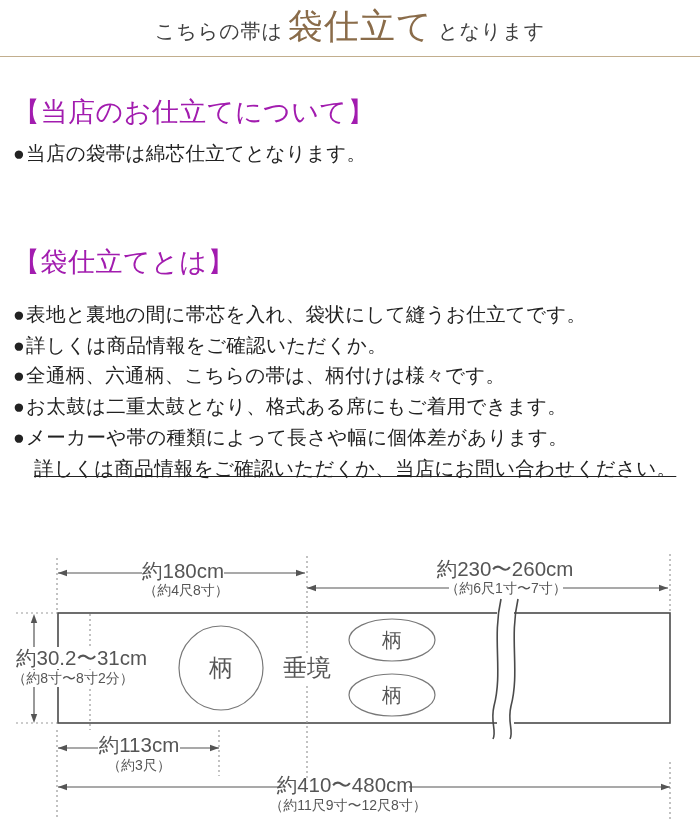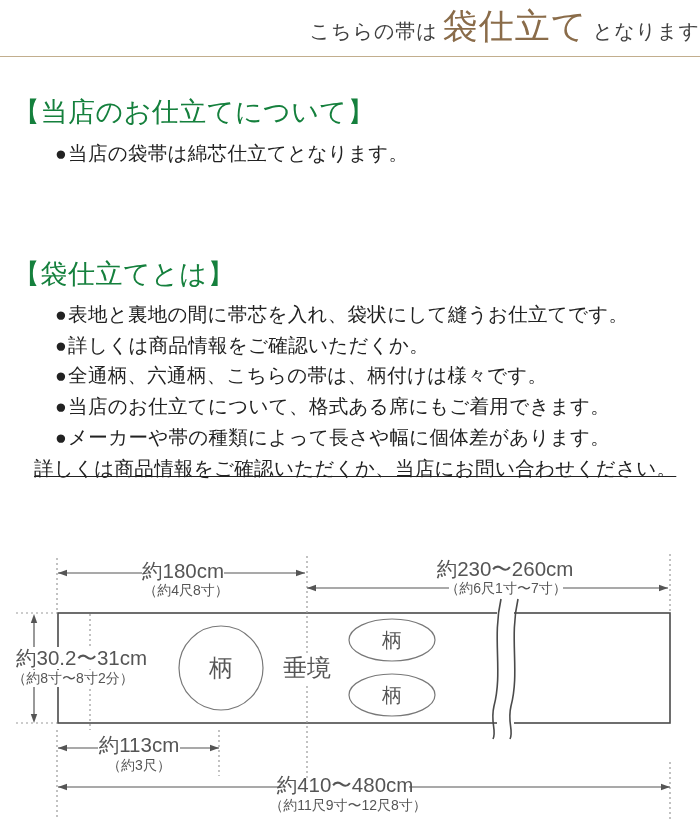--- a/index.html
+++ b/index.html
@@ -4,37 +4,37 @@
 <style>
   html,body{margin:0;padding:0;}
   body{
     width:700px;height:840px;position:relative;background:#ffffff;
     font-family:"Liberation Serif","DejaVu Serif",serif;color:#2e2e2e;
     overflow:hidden;
   }
   .abs{position:absolute;}
   
   .title{
-    top:0;left:0;width:700px;height:55px;line-height:54px;text-align:right;
+    top:0;left:0;width:700px;height:55px;line-height:54px;text-align:center;
     color:#3f3f3f;white-space:nowrap;
   }
   .title .t-small{font-size:20px;letter-spacing:1px;}
   .title .t-big{font-size:35px;color:#8a6c4a;margin:0 5px;letter-spacing:1px;}
   .rule{top:56px;left:0;width:700px;height:0;border-top:1px solid #c2ae8e;}
   
   .sec-heading{
-    left:13px;font-size:27px;color:#15803d;letter-spacing:0.5px;white-space:nowrap;
+    left:13px;font-size:27px;color:#a21caf;letter-spacing:0.5px;white-space:nowrap;
     font-weight:400;
   }
   .heading-1{top:94px;}
-  .heading-2{top:256px;}
+  .heading-2{top:244px;}
   .bullets{left:13px;font-size:19.5px;line-height:30.7px;color:#222;letter-spacing:0.3px;}
   .bullets-1{top:139px;}
   .bullets-2{top:300px;}
-  .bullet-line{white-space:nowrap;margin-left:42px;}
+  .bullet-line{white-space:nowrap;}
   .bullet-dot{margin-right:1px;}
   .note-line{padding-left:21px;white-space:nowrap;text-decoration:underline;}
   
   .diagram{top:540px;left:0;}
   .dg-txt{font-family:"Liberation Sans","DejaVu Sans",sans-serif;fill:#555555;}
   .dg-cm{font-size:20.5px;}
   .dg-shaku{font-size:14px;}
   .dg-kanji{font-size:24px;}
   .dg-kanji-sm{font-size:20px;}
   .solid{stroke:#4a4a4a;stroke-width:1.6;fill:none;}
@@ -55,21 +55,21 @@
 <div class="abs sec-heading heading-1">【当店のお仕立てについて】</div>
 <div class="abs bullets bullets-1">
   <div class="bullet-line"><span class="bullet-dot">●</span><span>当店の袋帯は綿芯仕立てとなります。</span></div>
 </div>
 
 <div class="abs sec-heading heading-2">【袋仕立てとは】</div>
 <div class="abs bullets bullets-2">
   <div class="bullet-line"><span class="bullet-dot">●</span><span>表地と裏地の間に帯芯を入れ、袋状にして縫うお仕立てです。</span></div>
   <div class="bullet-line"><span class="bullet-dot">●</span><span>詳しくは商品情報をご確認いただくか。</span></div>
   <div class="bullet-line"><span class="bullet-dot">●</span><span>全通柄、六通柄、こちらの帯は、柄付けは様々です。</span></div>
-  <div class="bullet-line"><span class="bullet-dot">●</span><span>当店のお仕立てについて、格式ある席にもご着用できます。</span></div>
+  <div class="bullet-line"><span class="bullet-dot">●</span><span>お太鼓は二重太鼓となり、格式ある席にもご着用できます。</span></div>
   <div class="bullet-line"><span class="bullet-dot">●</span><span>メーカーや帯の種類によって長さや幅に個体差があります。</span></div>
   <div class="note-line">詳しくは商品情報をご確認いただくか、当店にお問い合わせください。</div>
 </div>
 
 <svg class="abs diagram" width="700" height="300" viewBox="0 0 700 300" xmlns="http://www.w3.org/2000/svg">
 
   <rect class="solid" x="58" y="73" width="612" height="110"></rect>
 
   <rect class="mask" x="497" y="57" width="17" height="143"></rect>
   <path class="solid" d="M 501 59 C 492 98, 503 132, 494 166 C 490 183, 497 190, 493 199"></path>

